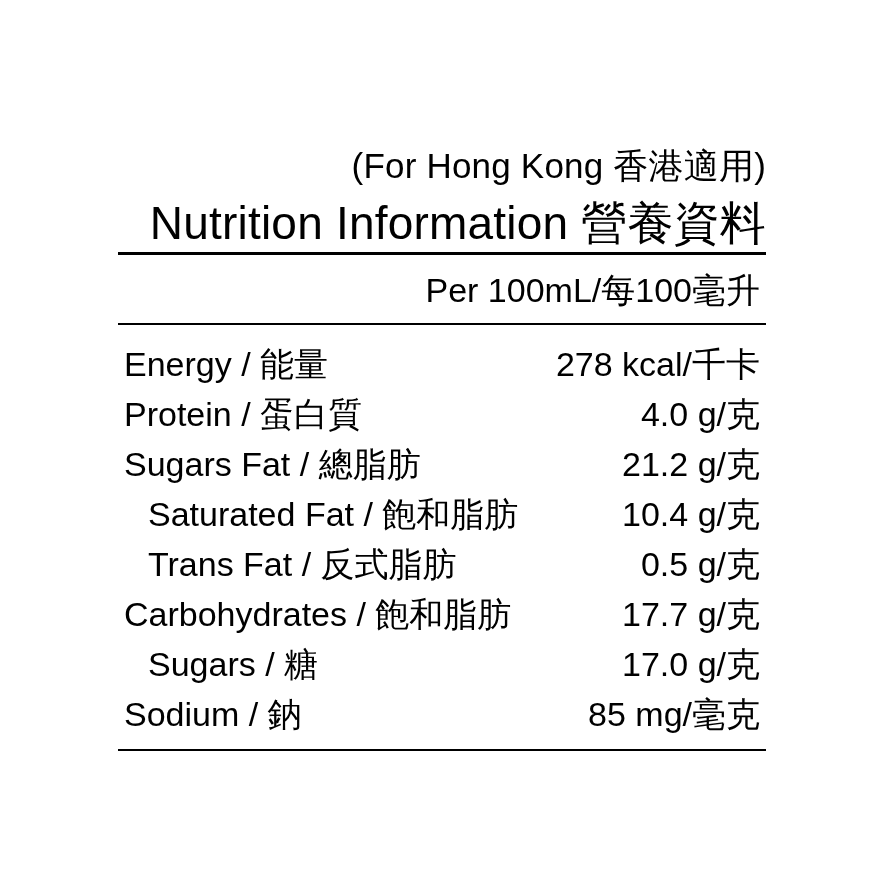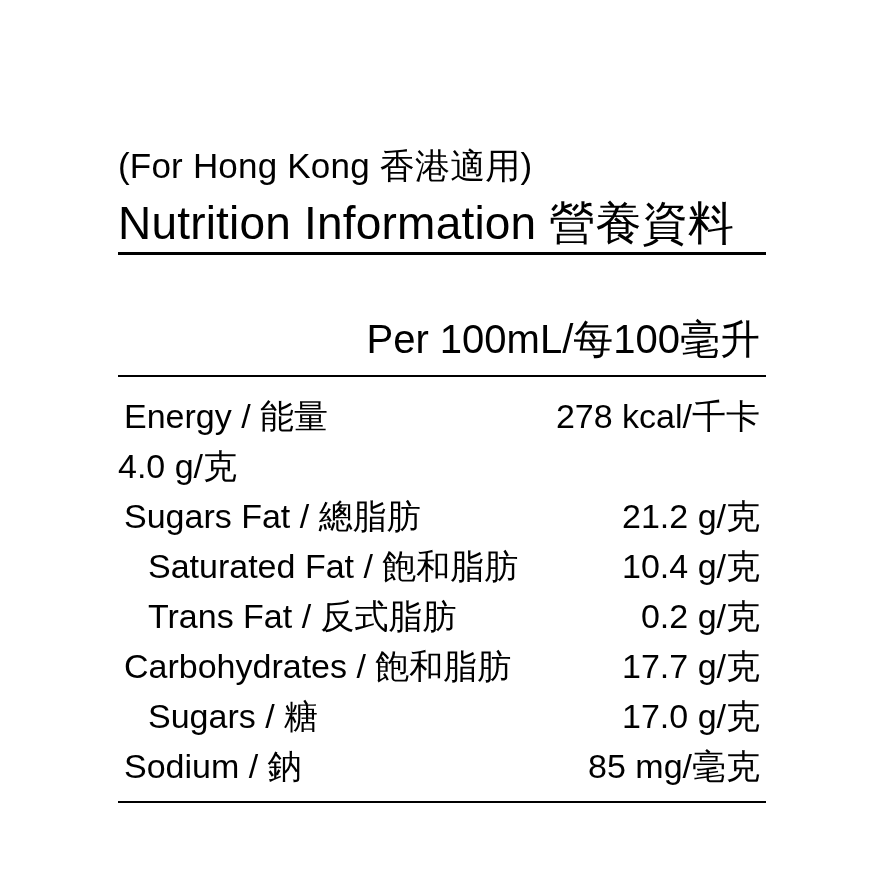--- a/index.html
+++ b/index.html
@@ -22,21 +22,21 @@
     height: 880px;
     box-sizing: border-box;
   }
   .label-block {
     position: absolute;
     left: 118px;
     top: 138px;
     width: 648px;
   }
   .title-area {
-    text-align: left;
+    text-align: right;
   }
   .title-region {
     font-size: 35px;
     line-height: 56px;
     letter-spacing: 0.2px;
     white-space: nowrap;
   }
   .title-main {
     font-size: 46px;
     line-height: 58px;
@@ -52,25 +52,24 @@
   }
   .rule-thin {
     border-top: 2px solid #000;
     margin: 0;
     height: 0;
     font-size: 0;
     line-height: 0;
   }
   .serving-row {
     text-align: right;
-    font-size: 40px;
+    font-size: 34px;
     line-height: 1;
     padding: 18px 6px 16px 0;
     white-space: nowrap;
-    margin-top: 46px;
   }
   .rows {
     padding: 14px 0 10px 0;
   }
   .nrow {
     display: flex;
     align-items: baseline;
     justify-content: space-between;
     font-size: 34px;
     line-height: 50px;
@@ -106,33 +105,34 @@
     <div class="serving-row">Per 100mL/每100毫升</div>
 
     <div class="rule-thin"></div>
 
     <div class="rows">
       <div class="nrow">
         <span class="nm">Energy / 能量</span>
         <span class="vl">278 kcal/千卡</span>
       </div>
       <div class="nrow">
+        <span class="nm">Protein / 蛋白質</span>
         <span class="vl">4.0 g/克</span>
       </div>
       <div class="nrow">
         <span class="nm">Sugars Fat / 總脂肪</span>
         <span class="vl">21.2 g/克</span>
       </div>
       <div class="nrow indent">
         <span class="nm">Saturated Fat / 飽和脂肪</span>
         <span class="vl">10.4 g/克</span>
       </div>
       <div class="nrow indent">
         <span class="nm">Trans Fat / 反式脂肪</span>
-        <span class="vl">0.2 g/克</span>
+        <span class="vl">0.5 g/克</span>
       </div>
       <div class="nrow">
         <span class="nm">Carbohydrates / 飽和脂肪</span>
         <span class="vl">17.7 g/克</span>
       </div>
       <div class="nrow indent">
         <span class="nm">Sugars / 糖</span>
         <span class="vl">17.0 g/克</span>
       </div>
       <div class="nrow">

